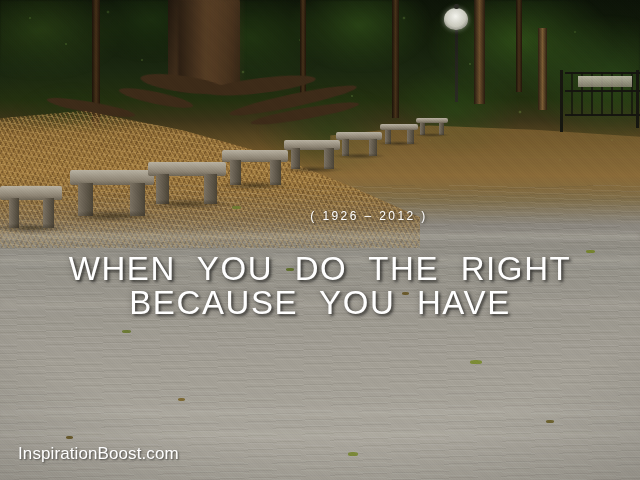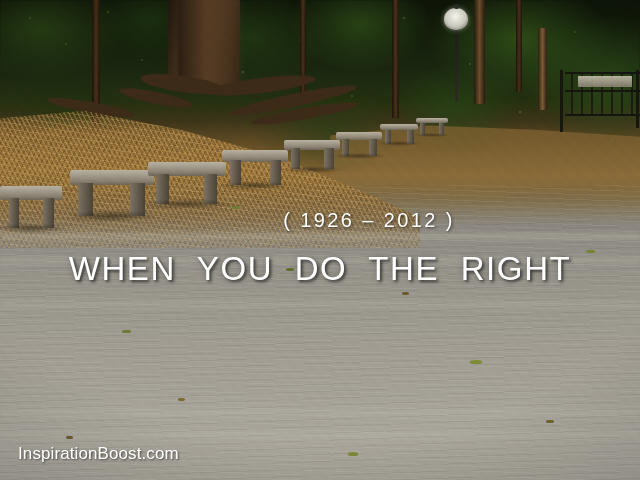--- a/index.html
+++ b/index.html
@@ -220,21 +220,21 @@
     font-weight:400;
     text-shadow:2px 2px 3px rgba(0,0,0,.62), 0 0 6px rgba(0,0,0,.30);
     font-variant:small-caps;
     text-transform:lowercase;
     padding-left:170px;
   }
   .years{
     position:absolute;left:0;right:0;top:209px;
     text-align:center;
     color:#ffffff;
-    font-size:20px;
+    font-size:12px;
     letter-spacing:2.4px;
     text-shadow:1px 1px 3px rgba(0,0,0,.60);
     padding-left:98px;
   }
 
   .quote{
     position:absolute;left:0;right:0;top:252px;
     text-align:center;
     color:#ffffff;
     font-size:33px;
@@ -374,18 +374,19 @@
     <div class="grain"></div>
     <div class="vignette"></div>
   </div>
 
   <div class="overlay">
 
     <div class="years">( 1926  –  2012 )</div>
 
     <div class="quote">
       <span class="qline">WHEN  YOU  DO  THE  RIGHT</span>
+      <span class="qline">BECAUSE  YOU  HAVE</span>
     </div>
 
     <div class="watermark">InspirationBoost.com</div>
   </div>
 
 </div>
 
 </body></html>

